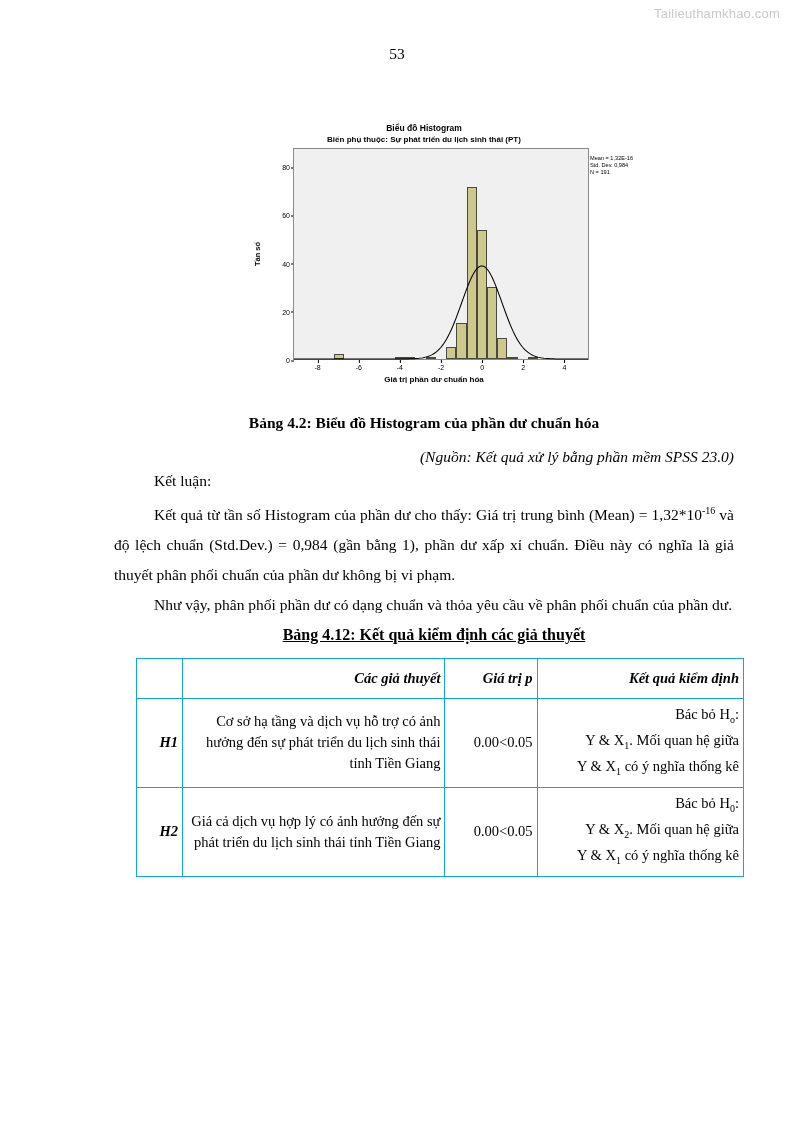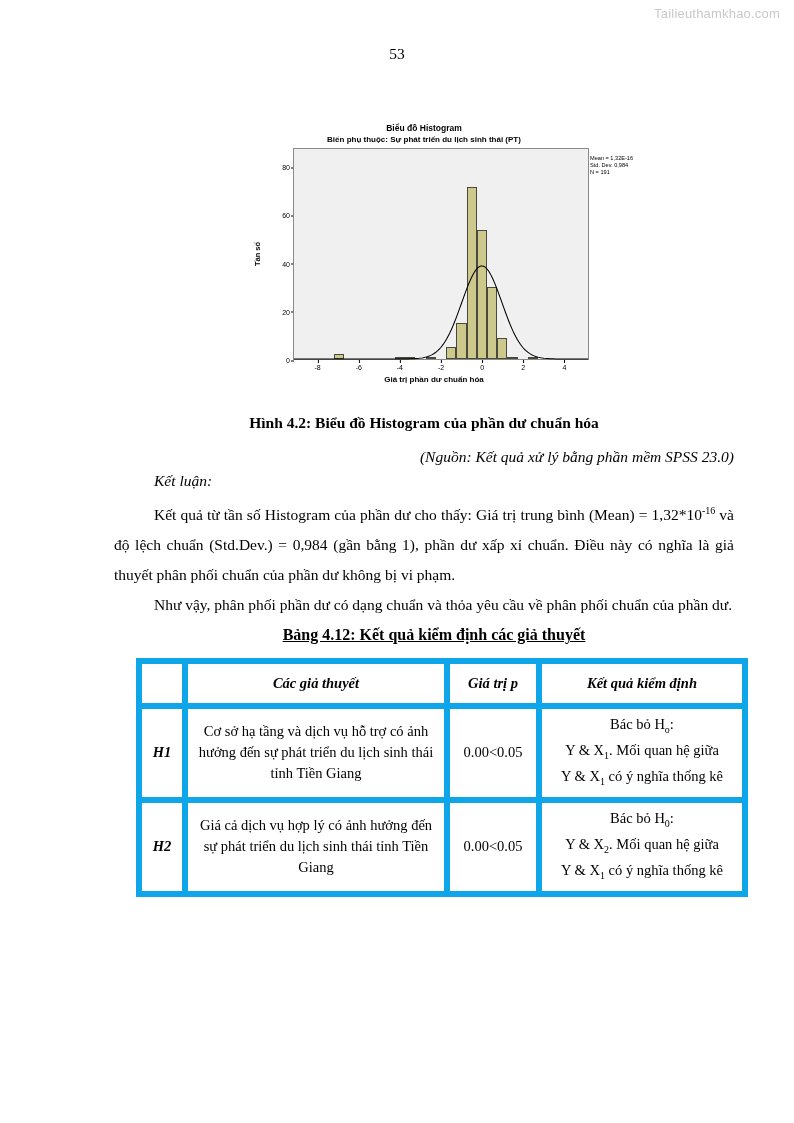--- a/index.html
+++ b/index.html
@@ -190,21 +190,20 @@
   }
   p.body {
     font-size: 15.5px;
     line-height: 30px;
     text-align: justify;
     text-justify: inter-word;
     margin: 0;
     text-indent: 40px;
   }
   .kl {
-    font-style: italic;
     font-size: 15.5px;
     line-height: 30px;
     margin: 0;
     text-indent: 40px;
   }
   sup { font-size: 10px; vertical-align: super; }
   .section-heading {
     font-weight: bold;
     font-style: italic;
     font-size: 15.5px;
@@ -222,25 +221,25 @@
 
   
   table.results {
     border-collapse: collapse;
     width: 608px;
     margin-top: 14px;
     margin-left: 22px;
     table-layout: fixed;
   }
   table.results td, table.results th {
-    border: 6px solid #0ea5e9;
+    border: 1px solid #0ea5e9;
     padding: 5px 4px;
     font-size: 14.5px;
     line-height: 21px;
-    text-align: center;
+    text-align: right;
     vertical-align: middle;
   }
   table.results th {
     font-weight: bold;
     font-style: italic;
     padding: 9px 4px;
   }
   td.hyp-id {
     font-weight: bold;
     font-style: italic;
@@ -310,21 +309,21 @@
             <div class="xtick" style="left: 50%;">-2</div>
             <div class="xtick" style="left: 63.8889%;">0</div>
             <div class="xtick" style="left: 77.7778%;">2</div>
             <div class="xtick" style="left: 91.6667%;">4</div>
           </div>
       </div>
       <div class="xlabel">Giá trị phần dư chuẩn hóa</div>
     </div>
   </div>
 
-  <div class="fig-caption">Hình 4.2: Biểu đồ Histogram của phần dư chuẩn hóa</div>
+  <div class="fig-caption">Bảng 4.2: Biểu đồ Histogram của phần dư chuẩn hóa</div>
   <div class="fig-source">(Nguồn: Kết quả xử lý bằng phần mềm SPSS 23.0)</div>
 
   <p class="kl">Kết luận:</p>
 
   <p class="body"><span>Kết quả từ tần số Histogram của phần dư cho thấy: Giá trị trung bình (Mean) = 1,32*10</span><sup>-16</sup><span> và độ lệch chuẩn (Std.Dev.) = 0,984 (gần bằng 1), phần dư xấp xỉ chuẩn. Điều này có nghĩa là giả thuyết phân phối chuẩn của phần dư không bị vi phạm.</span></p>
 
 
   <p class="body">Như vậy, phân phối phần dư có dạng chuẩn và thỏa yêu cầu về phân phối chuẩn của phần dư.</p>
 
   <div class="table-caption">Bảng 4.12: Kết quả kiểm định các giả thuyết</div>

